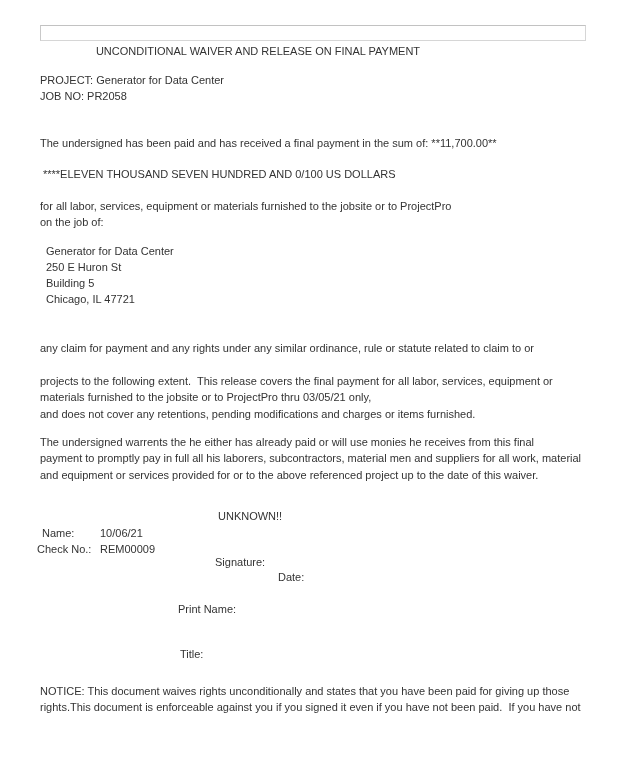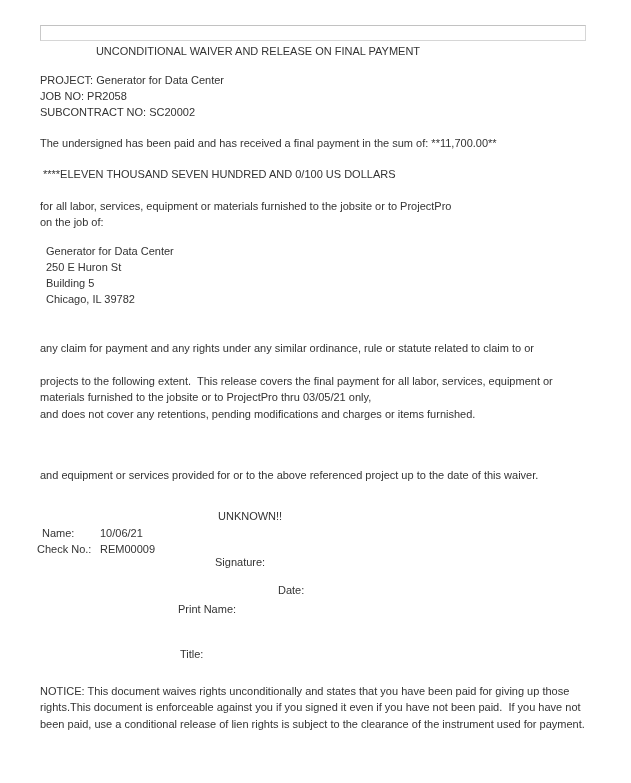--- a/index.html
+++ b/index.html
@@ -49,53 +49,53 @@
 <body>
 
 <div class="page">
 
   <input class="top-box" type="text" value="" style="">
 
   <div class="title">UNCONDITIONAL WAIVER AND RELEASE ON FINAL PAYMENT</div>
 
   <div class="txt" style="top:74px">PROJECT: Generator for Data Center</div>
   <div class="txt" style="top:90px">JOB NO: PR2058</div>
-  <div class="txt" style="top:106px">SUBCONTRACT NO: SC20002</div>
 
   <div class="txt" style="top:137px">The undersigned has been paid and has received a final payment in the sum of: **11,700.00**</div>
 
   <div class="txt" style="top:168px; left:43px">****ELEVEN THOUSAND SEVEN HUNDRED AND 0/100 US DOLLARS</div>
 
   <div class="txt" style="top:200px">for all labor, services, equipment or materials furnished to the jobsite or to ProjectPro</div>
   <div class="txt" style="top:216px">on the job of:</div>
 
   <div class="txt" style="top:245px; left:46px">Generator for Data Center</div>
   <div class="txt" style="top:261px; left:46px">250 E Huron St</div>
   <div class="txt" style="top:277px; left:46px">Building 5</div>
-  <div class="txt" style="top:293px; left:46px">Chicago, IL 39782</div>
+  <div class="txt" style="top:293px; left:46px">Chicago, IL 47721</div>
 
   <div class="txt" style="top:342px">any claim for payment and any rights under any similar ordinance, rule or statute related to claim to or</div>
   <div class="txt" style="top:375px">projects to the following extent.  This release covers the final payment for all labor, services, equipment or</div>
   <div class="txt" style="top:391px">materials furnished to the jobsite or to ProjectPro thru 03/05/21 only,</div>
   <div class="txt" style="top:408px">and does not cover any retentions, pending modifications and charges or items furnished.</div>
 
+  <div class="txt" style="top:436px">The undersigned warrents the he either has already paid or will use monies he receives from this final</div>
+  <div class="txt" style="top:452px">payment to promptly pay in full all his laborers, subcontractors, material men and suppliers for all work, material</div>
   <div class="txt" style="top:469px">and equipment or services provided for or to the above referenced project up to the date of this waiver.</div>
 
   <div class="txt" style="top:510px; left:218px">UNKNOWN!!</div>
 
   <div class="txt" style="top:527px; left:42px">Name:</div>
   <div class="txt" style="top:527px; left:100px">10/06/21</div>
 
   <div class="txt" style="top:543px; left:37px">Check No.:</div>
   <div class="txt" style="top:543px; left:100px">REM00009</div>
 
   <div class="txt" style="top:556px; left:215px">Signature:</div>
-  <div class="txt" style="top:584px; left:278px">Date:</div>
+  <div class="txt" style="top:571px; left:278px">Date:</div>
 
   <div class="txt" style="top:603px; left:178px">Print Name:</div>
 
   <div class="txt" style="top:648px; left:180px">Title:</div>
 
   <div class="txt" style="top:685px">NOTICE: This document waives rights unconditionally and states that you have been paid for giving up those</div>
   <div class="txt" style="top:701px">rights.This document is enforceable against you if you signed it even if you have not been paid.  If you have not</div>
-  <div class="txt" style="top:718px">been paid, use a conditional release of lien rights is subject to the clearance of the instrument used for payment.</div>
 
 </div>
 
 </body></html>

